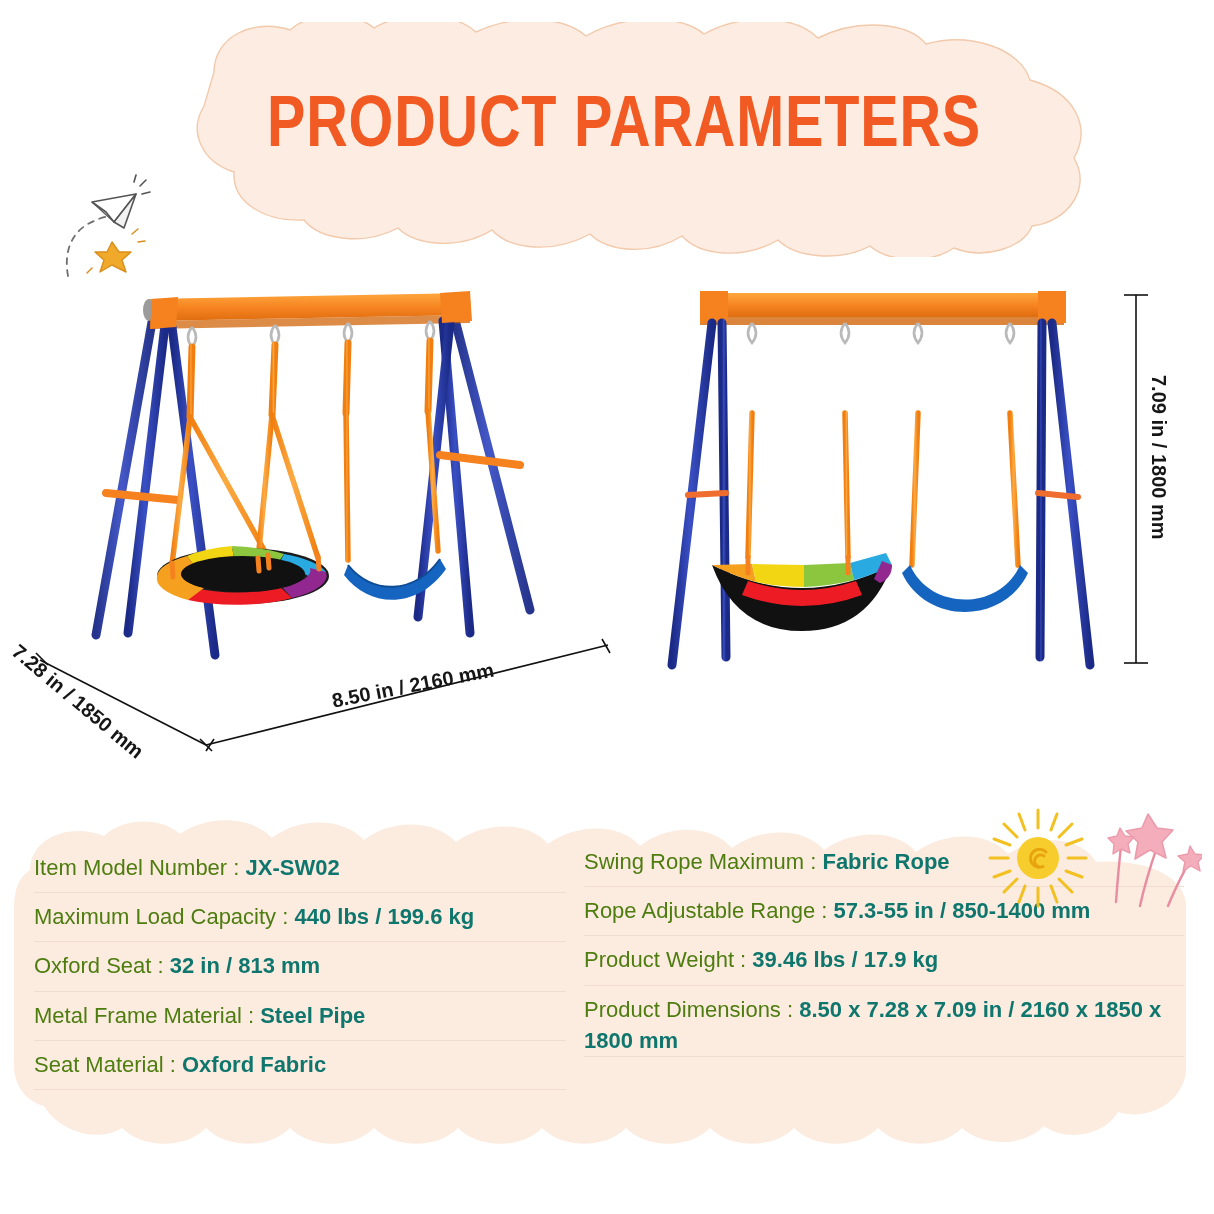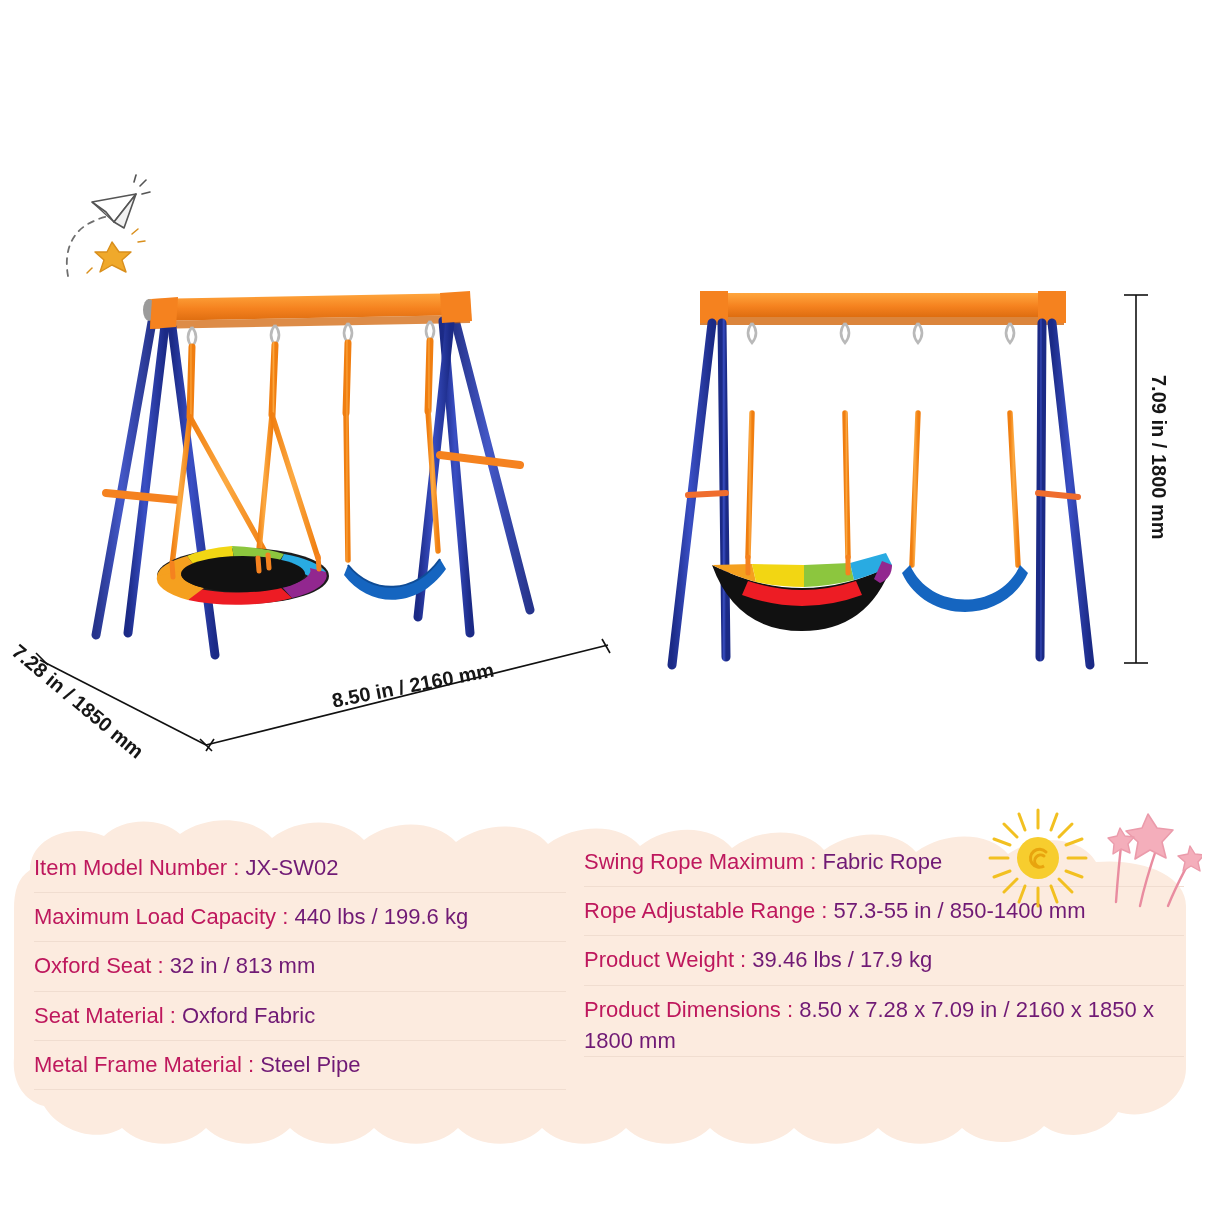--- a/index.html
+++ b/index.html
@@ -63,30 +63,45 @@
     position:relative;
     box-sizing:border-box;
     padding:8px 0 9px 0;
     border-bottom:1px solid #f0ddd0;
     font-size:22px;
     line-height:1.42;
     color:#4a4a4a;
     max-width:540px;
   }
   .spec-col-right .spec-row{max-width:600px;}
-  .spec-label{font-weight:normal;color:#be185d;text-align:right;}
-  .spec-value{font-weight:normal;color:#701a75;}
+  .spec-label{font-weight:normal;color:#4d7c0f;text-align:right;}
+  .spec-value{font-weight:bold;color:#0f766e;}
 
   .spec-row.tall{padding-bottom:0;}
 </style>
 </head>
 <body>
 
 <div class="stage">
 
+  <div class="title-cloud">
+    <svg viewBox="0 0 1000 235" preserveAspectRatio="none">
+      <path d="M90,50 C90,14 130,-4 166,8 C186,-10 228,-12 250,6
+               C280,-12 330,-10 352,10 C390,-8 440,-6 462,14
+               C500,-8 556,-8 580,12 C620,-10 672,-6 694,16
+               C734,-4 784,0 802,22 C846,10 896,26 906,58
+               C950,70 968,104 950,136 C968,166 944,200 908,204
+               C900,226 860,238 830,226 C806,242 764,240 746,224
+               C716,240 672,236 654,218 C620,238 576,234 558,214
+               C526,234 484,230 466,212 C430,232 386,228 368,208
+               C336,228 292,224 274,206 C240,224 196,218 180,198
+               C140,200 108,180 110,150 C78,140 64,110 80,84 Z" fill="#fcece1" stroke="#f2c9ab" stroke-width="1.4"></path>
+    </svg>
+    <div class="title-text">PRODUCT PARAMETERS</div>
+  </div>
 
   <div class="doodle plane-doodle">
     <svg viewBox="0 0 112 112">
       <path d="M12,104 C8,82 14,62 32,52 C50,42 58,44 66,44" fill="none" stroke="#6e6e6e" stroke-width="1.8" stroke-dasharray="6 6" stroke-linecap="round"></path>
       <path d="M36,30 L80,22 L58,50 L50,40 Z" fill="#ffffff" stroke="#555" stroke-width="1.6" stroke-linejoin="round"></path>
       <path d="M80,22 L58,50 L68,56 Z" fill="#f2f2f2" stroke="#555" stroke-width="1.6" stroke-linejoin="round"></path>
       <path d="M36,30 L58,50" fill="none" stroke="#555" stroke-width="1.2"></path>
       <g stroke="#555" stroke-width="1.6" stroke-linecap="round">
         <path d="M84,14 L90,8"></path>
           <path d="M86,22 L94,20"></path>
@@ -305,26 +320,26 @@
         </div>
         <div class="spec-row">
           <span class="spec-label">Maximum Load Capacity :</span>
           <span class="spec-value">440 lbs / 199.6 kg</span>
         </div>
         <div class="spec-row">
           <span class="spec-label">Oxford Seat :</span>
           <span class="spec-value">32 in / 813 mm</span>
         </div>
         <div class="spec-row">
+          <span class="spec-label">Metal Frame Material :</span>
+          <span class="spec-value">Steel Pipe</span>
+        </div>
+        <div class="spec-row">
           <span class="spec-label">Seat Material :</span>
           <span class="spec-value">Oxford Fabric</span>
-        </div>
-        <div class="spec-row">
-          <span class="spec-label">Metal Frame Material :</span>
-          <span class="spec-value">Steel Pipe</span>
         </div>
       </div>
 
       <div class="spec-col spec-col-right">
         <div class="spec-row">
           <span class="spec-label">Swing Rope Maximum :</span>
           <span class="spec-value">Fabric Rope</span>
         </div>
         <div class="spec-row">
           <span class="spec-label">Rope Adjustable Range :</span>

